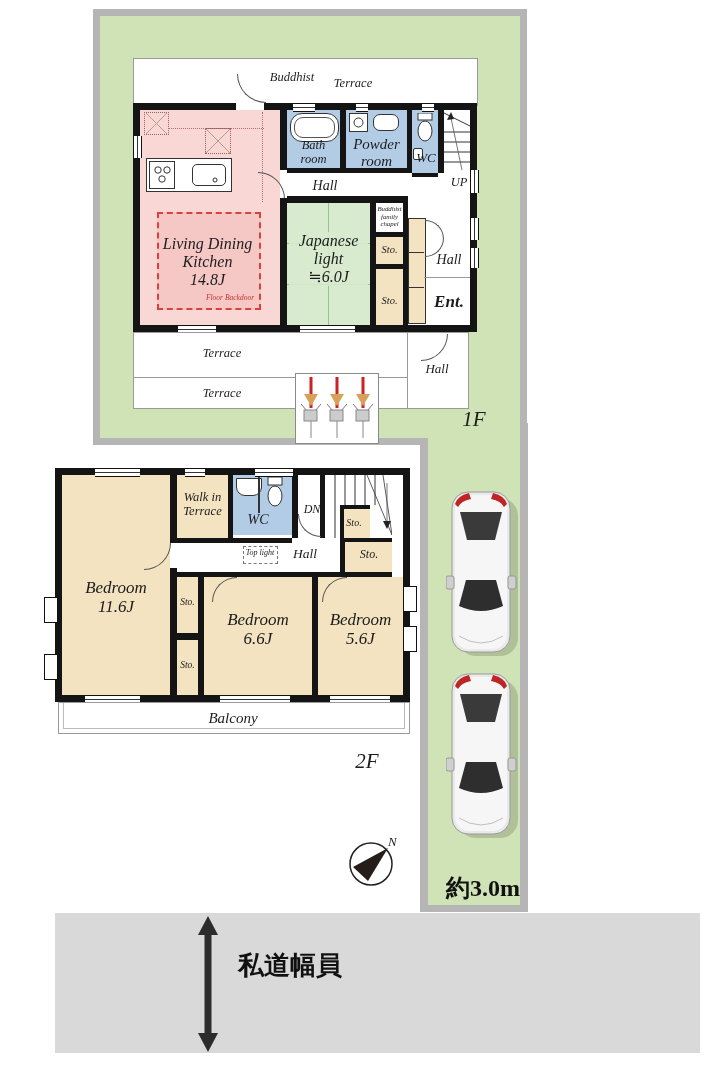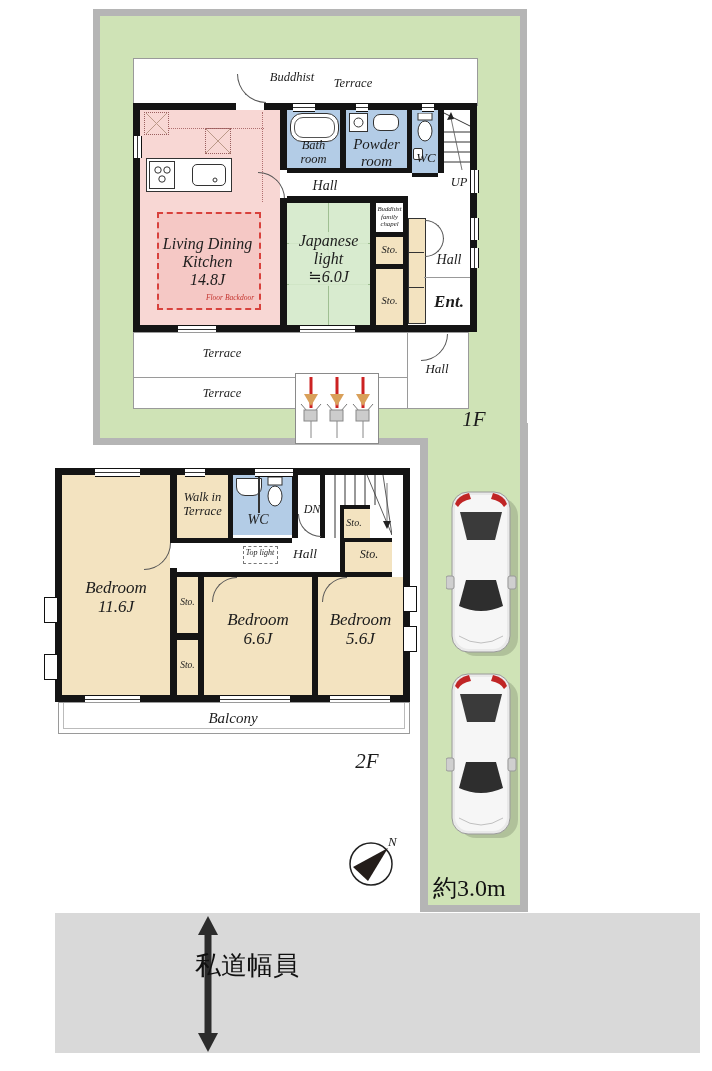--- a/index.html
+++ b/index.html
@@ -1,20 +1,20 @@
 <!DOCTYPE html>
 <html><head>
 <meta charset="utf-8">
 <style>
   html,body{margin:0;padding:0;background:#ffffff;}
   #stage{position:relative;width:712px;height:1071px;background:#ffffff;overflow:hidden;
          font-family:"Liberation Serif","DejaVu Serif",serif;color:#1a1a1a;}
   .abs{position:absolute;}
   .lab{font-style:italic;text-align:center;line-height:1.12;color:#1c1c1c;}
-  .cjk{font-style:normal;text-align:left;color:#111;}
+  .cjk{font-style:normal;text-align:center;color:#111;font-weight:bold;}
   .wall{position:absolute;background:#141414;}
   .win-h{position:absolute;height:7px;background:linear-gradient(#fff 42%,#333 42%,#333 58%,#fff 58%);border-top:1px solid #111;border-bottom:1px solid #111;}
   .win-v{position:absolute;width:7px;background:linear-gradient(90deg,#fff 42%,#333 42%,#333 58%,#fff 58%);border-left:1px solid #111;border-right:1px solid #111;}
   .bay{position:absolute;background:#fff;border:1.5px solid #111;}
   .room{position:absolute;}
   .outline{border:1px solid #9a9a9a;background:#fff;}
   .arcBL{position:absolute;border-left:1px solid #555;border-bottom:1px solid #555;border-bottom-left-radius:100%;}
   .arcBR{position:absolute;border-right:1px solid #555;border-bottom:1px solid #555;border-bottom-right-radius:100%;}
   .arcTL{position:absolute;border-left:1px solid #555;border-top:1px solid #555;border-top-left-radius:100%;}
   .arcTR{position:absolute;border-right:1px solid #555;border-top:1px solid #555;border-top-right-radius:100%;}

